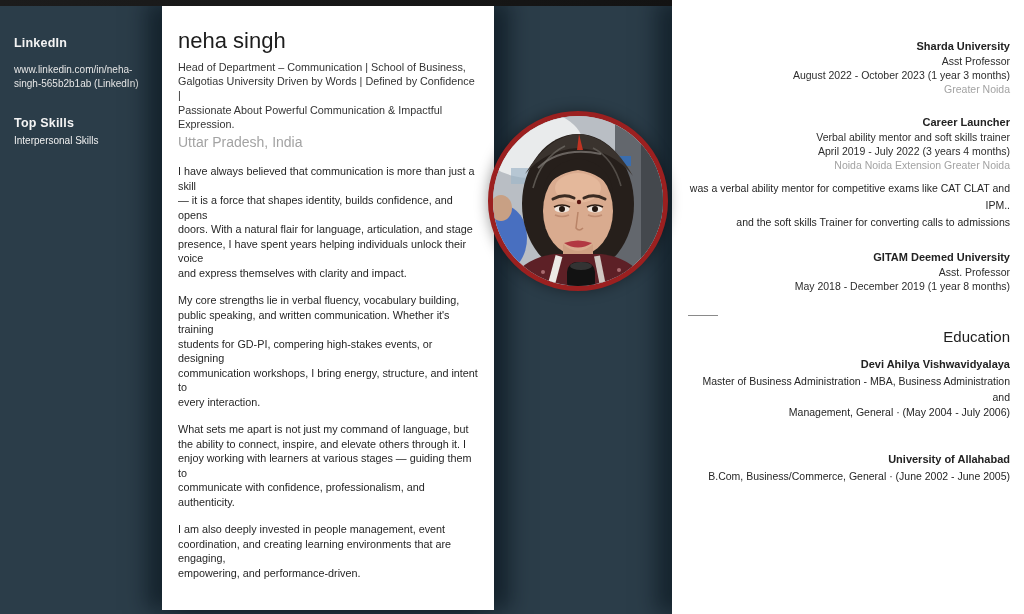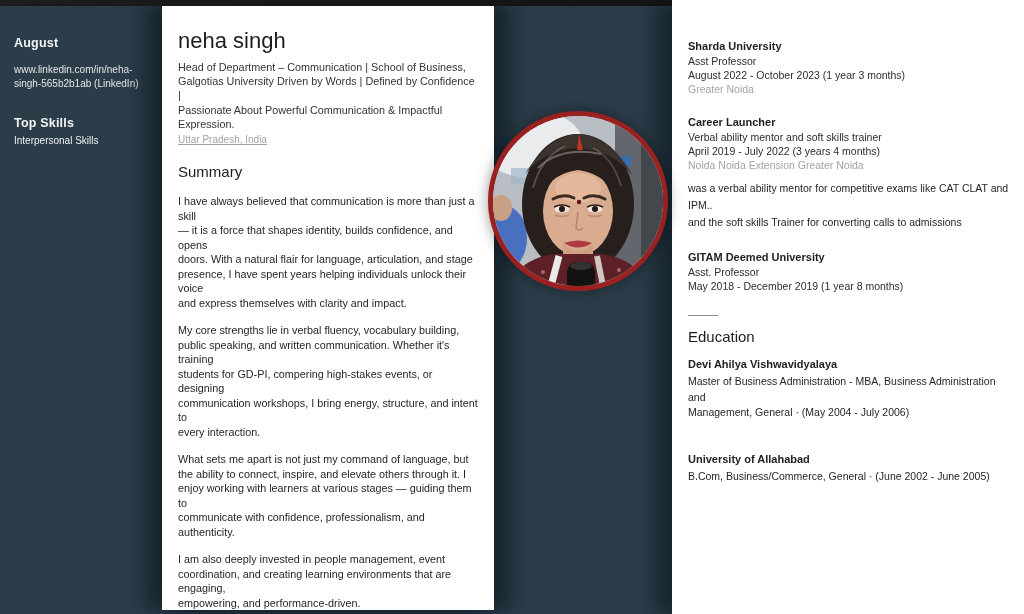--- a/index.html
+++ b/index.html
@@ -33,27 +33,28 @@
   .page {
     position:absolute; background:#ffffff; z-index:3;
   }
   .page1 {
     left:162px; top:2px; width:332px; height:608px;
     box-shadow:-16px 0 20px rgba(2,12,20,.5), 16px 0 20px rgba(2,12,20,.5);
   }
   .page2 {
     left:672px; top:0; width:352px; height:614px;
     box-shadow:-16px 0 20px rgba(2,12,20,.5);
+    text-align:right;
   }
   .p1-inner { padding:26px 16px 0 16px; }
   .p2-inner { padding:40px 14px 0 16px; }
   .pre-line { white-space:pre-line; }
   .name { font-size:22px; color:#1d1d1d; }
   .headline { margin-top:6px; font-size:10.8px; line-height:14.2px; color:#343434; }
-  .location-line { margin-top:3px; font-size:10px; color:#a3a3a3;text-decoration:underline; }
+  .location-line { margin-top:3px; font-size:14px; color:#a3a3a3; }
   .section-heading { font-size:15px; color:#1d1d1d; }
   .summary-heading { margin-top:18px; }
   .para { margin-top:13px; font-size:10.8px; line-height:14.5px; color:#262626; }
   .para.first { margin-top:14px; }
   .divider { width:30px; border-top:1px solid #8a8a8a; margin-top:16px; }
   .entry { margin-top:14px; }
   .entry .company { font-size:11px; font-weight:700; color:#222; line-height:13px; }
   .entry .role { margin-top:2px; font-size:10.5px; color:#2d2d2d; line-height:13px; }
   .entry .dates { margin-top:1px; font-size:10.5px; color:#2d2d2d; line-height:13px; }
   .entry .loc { margin-top:1px; font-size:10.5px; color:#a3a3a3; line-height:13px; }
@@ -73,35 +74,34 @@
     box-shadow:0 0 14px rgba(0,0,0,.4);
   }
   .photo-wrap svg { display:block; width:100%; height:100%; }
 </style>
 </head>
 <body>
 
 <div class="top-bar"></div>
 
 <div class="sidebar">
-  <div class="side-heading">August</div>
+  <div class="side-heading">LinkedIn</div>
   <div class="side-link pre-line">www.linkedin.com/in/neha-
 singh-565b2b1ab (LinkedIn)</div>
   <div class="side-heading skills">Top Skills</div>
   <div class="side-skill">Interpersonal Skills</div>
 </div>
 
 <div class="page page1">
   <div class="p1-inner">
     <div class="name">neha singh</div>
     <div class="headline pre-line">Head of Department – Communication | School of Business,
 Galgotias University Driven by Words | Defined by Confidence |
 Passionate About Powerful Communication &amp; Impactful Expression.</div>
     <div class="location-line">Uttar Pradesh, India</div>
-    <div class="section-heading summary-heading">Summary</div>
     <div class="para first pre-line">I have always believed that communication is more than just a skill
 — it is a force that shapes identity, builds confidence, and opens
 doors. With a natural flair for language, articulation, and stage
 presence, I have spent years helping individuals unlock their voice
 and express themselves with clarity and impact.</div>
     <div class="para pre-line">My core strengths lie in verbal fluency, vocabulary building,
 public speaking, and written communication. Whether it's training
 students for GD-PI, compering high-stakes events, or designing
 communication workshops, I bring energy, structure, and intent to
 every interaction.</div>

